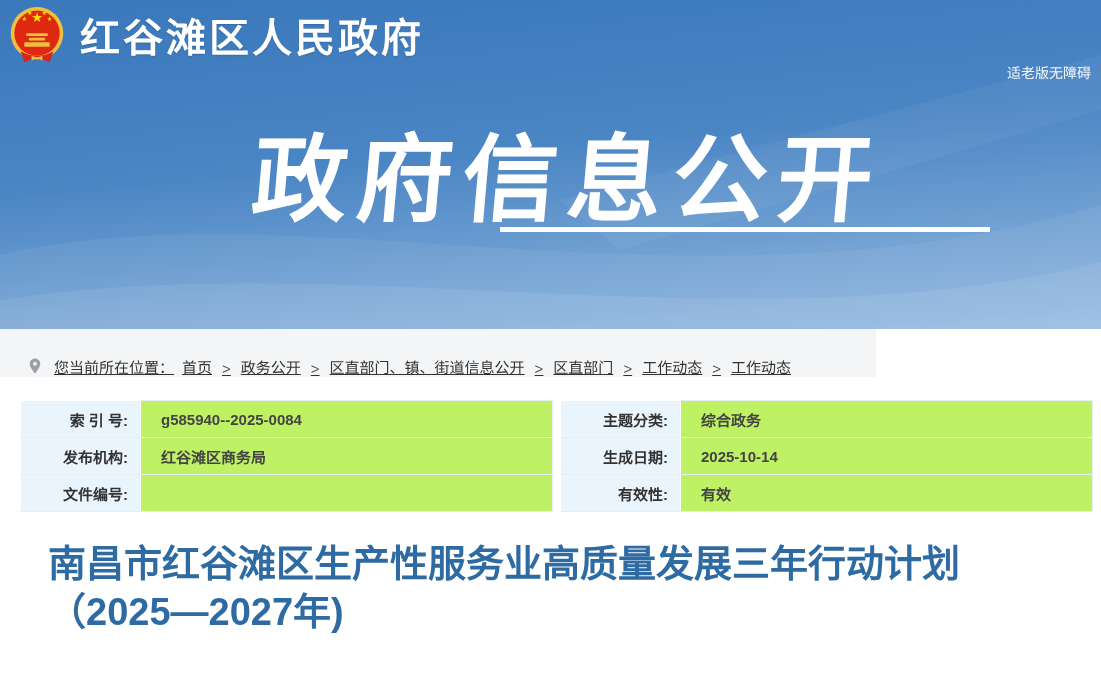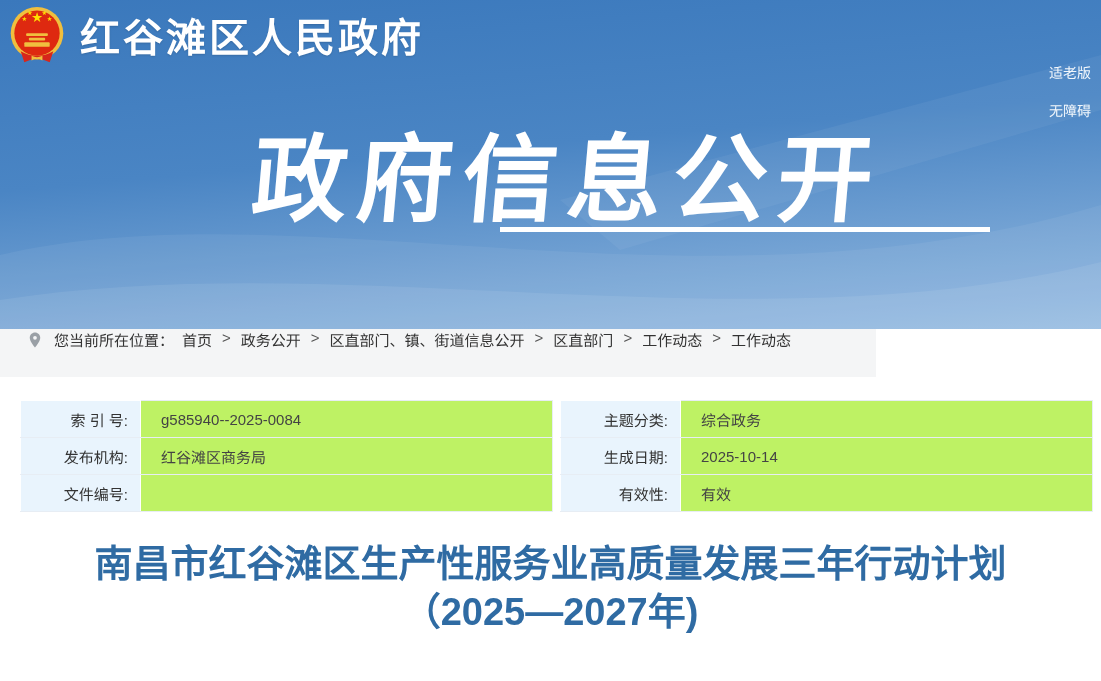--- a/index.html
+++ b/index.html
@@ -15,44 +15,44 @@
     font-family:"Liberation Sans","DejaVu Sans",sans-serif;}
   
   .banner{position:relative;width:1101px;height:329px;
     background:linear-gradient(175deg,var(--banner-top) 0%,#4a85c4 45%,#7aa7d6 80%,var(--banner-bottom) 100%);
     overflow:hidden;}
   .waves{position:absolute;left:0;top:0;width:1101px;height:329px;pointer-events:none;}
   .header-row{position:absolute;left:8px;top:6px;display:flex;align-items:center;gap:14px;}
   .emblem{width:58px;height:58px;display:block;}
   .site-title{color:#ffffff;font-size:40px;font-weight:bold;letter-spacing:3px;
     text-shadow:0 1px 2px rgba(0,0,0,0.15);text-align:right;}
-  .access-links{position:absolute;right:10px;top:62px;display:flex;gap:18px;flex-direction:column;}
+  .access-links{position:absolute;right:10px;top:62px;display:flex;}
   .access-links a{color:#f2f7fc;font-size:14px;text-decoration:none;cursor:pointer;}
   .banner-title{position:absolute;left:0;top:103px;width:100%;text-align:center;
     padding-left:36px;color:#ffffff;font-size:95px;font-weight:900;letter-spacing:10px;
     transform:skewX(-5deg);white-space:nowrap;}
   .banner-underline{position:absolute;left:500px;top:227px;width:490px;height:5px;background:#ffffff;}
   
   .crumbbar{width:876px;height:48px;background:var(--crumb-bg);
-    display:flex;align-items:flex-start;padding-left:26px;gap:8px;}
+    display:flex;align-items:flex-end;padding-left:26px;gap:8px;text-decoration:underline;}
   .pin-icon{width:18px;height:22px;flex:0 0 auto;margin-right:2px;}
   .crumbbar,.crumbbar a{font-size:15px;color:#333333;}
   .crumbbar a{text-decoration:none;cursor:pointer;white-space:nowrap;}
   .crumb-sep{color:#555555;margin:0 2px;}
   
-  .meta-wrap{padding:23px 8px 0 20px;}
+  .meta-wrap{padding:23px 8px 0 20px;font-weight:bold;}
   table.meta{width:100%;border-collapse:collapse;table-layout:fixed;}
   table.meta td{height:37px;font-size:15px;color:#333333;border:1px solid var(--table-border);
     background:#bef264;overflow:hidden;white-space:nowrap;}
   table.meta td.lbl{background:var(--label-bg);text-align:right;padding-right:12px;
     border-color:#ffffff;border-bottom-color:var(--table-border);}
   table.meta td.val{padding-left:20px;color:#444444;}
   table.meta td.spacer{border:none;background:#ffffff;}
   
-  .article-title{margin-top:28px;padding:0 48px;text-align:center;
+  .article-title{margin-top:28px;padding:0 48px;
     color:var(--article-title-color);font-size:38px;font-weight:bold;line-height:48px;}
 </style>
 </head>
 <body>
 
 <div class="banner">
   <svg class="waves" viewBox="0 0 1101 329" preserveAspectRatio="none" aria-hidden="true">
     <path d="M560 200 L1101 55 L1101 110 L620 250 Z" fill="rgba(255,255,255,0.05)"></path>
     <path d="M0 255 C 300 185, 700 325, 1101 205 L1101 329 L0 329 Z" fill="rgba(255,255,255,0.06)"></path>
     <path d="M0 300 C 350 245, 750 350, 1101 262 L1101 329 L0 329 Z" fill="rgba(255,255,255,0.08)"></path>

